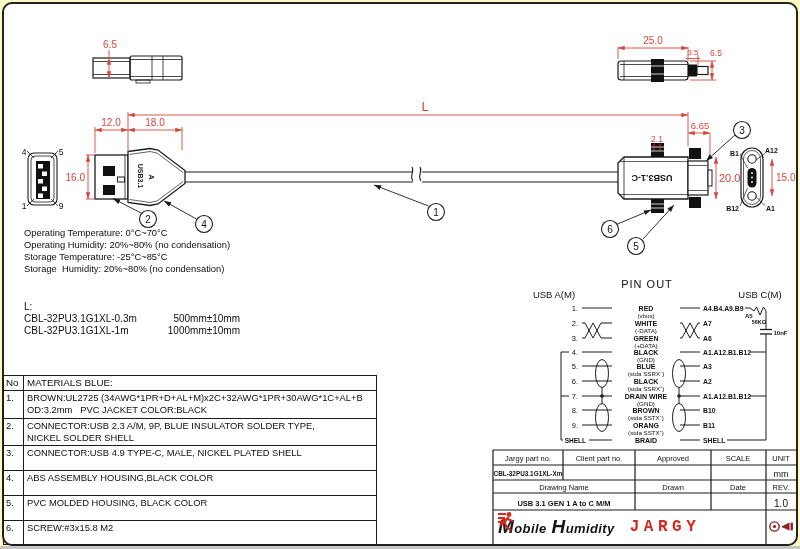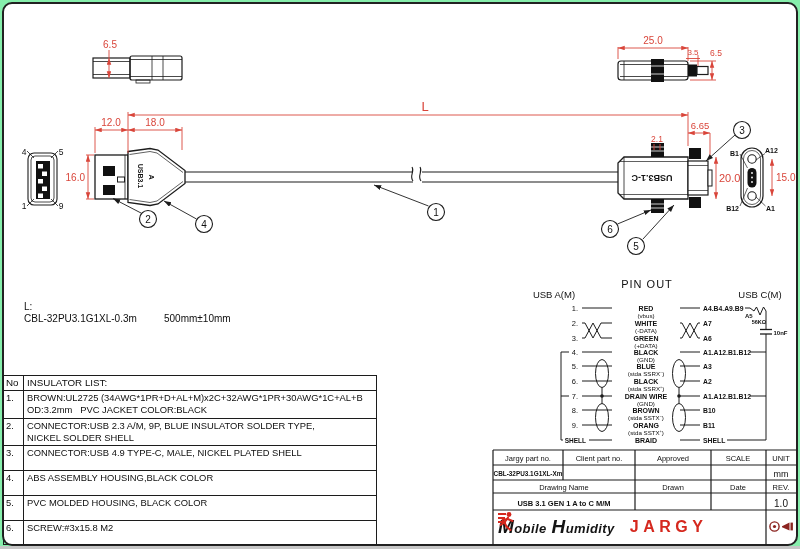--- a/index.html
+++ b/index.html
@@ -1,46 +1,46 @@
 <!DOCTYPE html>
 <html><head>
 <meta charset="utf-8">
 <style>
   html,body{margin:0;padding:0;background:#fff;}
-  #sheet{position:relative;width:800px;height:549px;background:#86efac;overflow:hidden;
+  #sheet{position:relative;width:800px;height:549px;background:#fef9c3;overflow:hidden;
          font-family:"Liberation Sans",sans-serif;color:#111;}
   svg{position:absolute;left:0;top:0;}
   svg text{font-family:"Liberation Sans",sans-serif;fill:#111;}
   .red{fill:#d9453a;}
   .notes{position:absolute;left:24px;top:227px;font-size:9.4px;line-height:12px;color:#0e0e0e;}
   .notes div{white-space:pre;}
   .clt{position:absolute;left:24px;top:301px;font-size:10px;line-height:12px;color:#0e0e0e;}
   .clt .row{display:flex;}
   .clt .p{width:140px;white-space:pre;}
-  .clt .v{width:76px;white-space:pre;}
+  .clt .v{width:76px;text-align:right;white-space:pre;}
   .mat{position:absolute;left:3px;top:375px;}
   .mat table{border-collapse:collapse;table-layout:fixed;width:374px;}
   .mat td{border:1.3px solid #1c1c1c;vertical-align:top;padding:1px 3px;
           font-size:9.4px;line-height:11.5px;color:#0e0e0e;overflow:hidden;margin-left:22px;}
   .mat td.no{width:15px;padding:1px 2px;}
   .mat td div{white-space:pre;}
   .mat tr.h td{font-size:9.8px;}
   .mat tr.h{height:15px;}
   .mat tr:nth-child(2){height:28px;}
   .mat tr:nth-child(3){height:27px;}
   .mat tr:nth-child(4){height:25px;}
   .mat tr:nth-child(5){height:25px;}
   .mat tr:nth-child(6){height:25px;}
   .mat tr:nth-child(7){height:24px;}
   .brand{position:absolute;left:498px;top:511px;width:262px;height:32px;
          display:flex;align-items:center;}
   .mcw{font-style:italic;font-weight:900;font-size:13px;letter-spacing:.4px;color:#141414;
        margin-right:5px;white-space:nowrap;}
   .mcw::first-letter{font-size:19px;}
-  .jargy{color:#d5281e;font-family:Liberation Sans, sans-serif;font-weight:900;font-size:16px;
+  .jargy{color:#d5281e;font-family:Liberation Mono, monospace;font-weight:900;font-size:16px;
          letter-spacing:4.5px;margin-left:10px;}
   .sp{margin-right:-2px;flex:none;}
   .runner{flex:none;margin-left:-1px;}
   .proj{position:absolute;left:769px;top:519px;}
   .graybar{position:absolute;left:0;top:546px;width:800px;height:3px;background:#c6c6c6;}
 </style>
 </head>
 <body>
 
 <div id="sheet">
@@ -375,35 +375,45 @@
     <text x="781" y="476.5" font-size="9" text-anchor="middle">mm</text>
     <text x="564" y="490" font-size="7.5" text-anchor="middle">Drawing Name</text>
     <text x="673" y="490" font-size="7.5" text-anchor="middle">Drawn</text>
     <text x="738" y="490" font-size="7.5" text-anchor="middle">Date</text>
     <text x="781" y="490" font-size="7.5" text-anchor="middle">REV.</text>
     <text x="564" y="505.5" font-size="7.5" font-weight="bold" text-anchor="middle">USB 3.1 GEN 1 A to C M/M</text>
     <text x="781" y="506.5" font-size="10" text-anchor="middle">1.0</text>
   </g>
 </svg>
 
+<div class="notes">
+  <div>Operating Temperature: 0°C~70°C</div>
+  <div>Operating Humidity: 20%~80% (no condensation)</div>
+  <div>Storage Temperature: -25°C~85°C</div>
+  <div>Storage  Humidity: 20%~80% (no condensation)</div>
+</div>
 
 <div class="clt">
   <div>L:</div>
   <div class="row">
     <span class="p">CBL-32PU3.1G1XL-0.3m</span>
     <span class="v">500mm±10mm</span>
   </div>
+  <div class="row">
+    <span class="p">CBL-32PU3.1G1XL-1m</span>
+    <span class="v">1000mm±10mm</span>
+  </div>
 </div>
 
 <div class="mat">
   <table>
     <tbody>
           <tr class="h">
       <td class="no">No</td>
-      <td>INSULATOR LIST:</td>
+      <td>MATERIALS BLUE:</td>
     </tr>
     <tr>
       <td class="no">1.</td>
       <td>
               <div>BROWN:UL2725 (34AWG*1PR+D+AL+M)x2C+32AWG*1PR+30AWG*1C+AL+B</div>
               <div>OD:3.2mm   PVC JACKET COLOR:BLACK</div>
             </td>
     </tr>
     <tr>
       <td class="no">2.</td>

